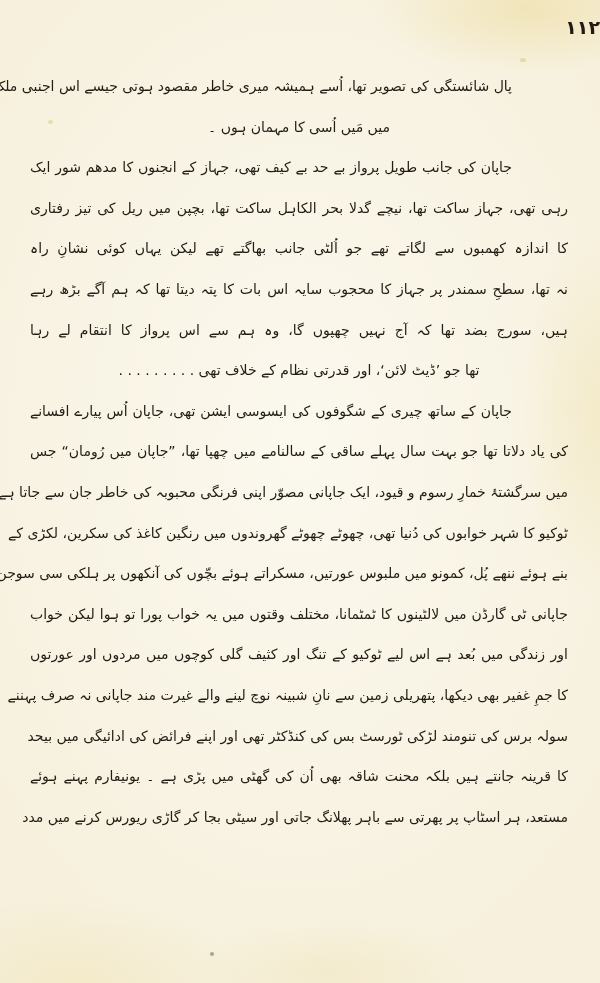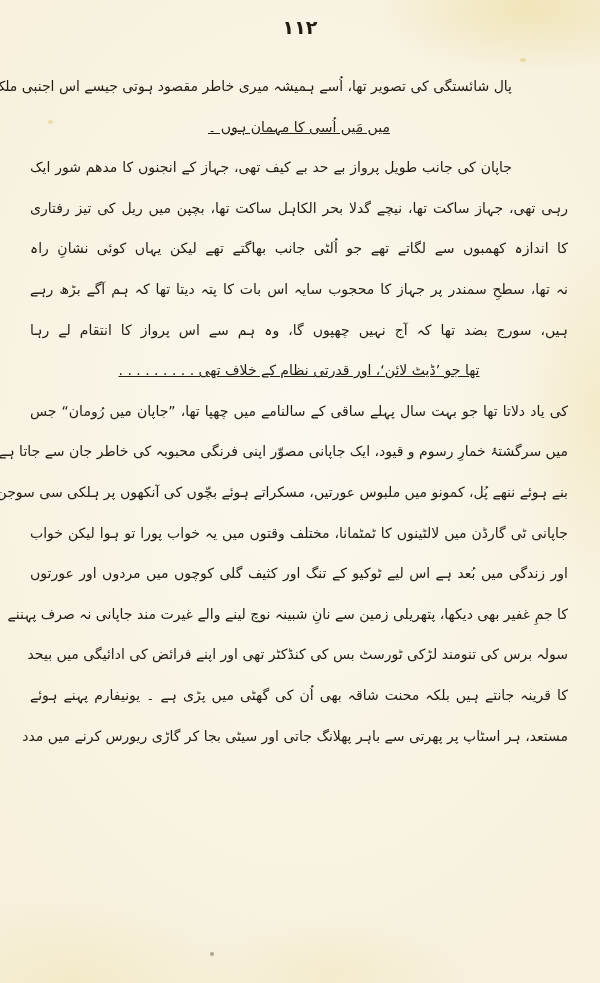--- a/index.html
+++ b/index.html
@@ -11,60 +11,61 @@
     background:
       radial-gradient(ellipse 220px 90px at 88% 1%,  rgba(226,196,88,.28), transparent 70%),
       radial-gradient(ellipse 120px 260px at 100% 42%, rgba(228,202,104,.20), transparent 70%),
       radial-gradient(ellipse 260px 120px at 12% 100%, rgba(232,208,116,.18), transparent 70%),
       radial-gradient(ellipse 200px 80px at 55% 99%,  rgba(228,202,104,.15), transparent 70%),
       radial-gradient(ellipse 420px 600px at 50% 45%, #fbf8ee, #f6f0dc);
     font-family:"DejaVu Sans", sans-serif;
   }
   .pageno{
     position:absolute;top:16px;left:0;right:0;
-    text-align:center;
     font-size:19px;font-weight:bold;letter-spacing:3px;
     color:#211b14;
   }
   .textblock{
     position:absolute;top:66px;left:30px;right:32px;
     direction:rtl;
   }
   .ln{
     height:40.6px;line-height:40.6px;
     font-size:14px;
     color:#221c15;
     text-align:justify;
     text-align-last:justify;
     white-space:nowrap;
   }
   .ln.indent{padding-right:56px;}
-  .ln.center{text-align:center;text-align-last:center;white-space:normal;text-decoration:underline;}
+  .ln.center{text-align:center;text-align-last:center;white-space:normal;}
   .speck{position:absolute;border-radius:50%;background:rgba(210,180,70,.35);}
   .speck.s1{width:5px;height:4px;top:120px;left:48px;}
   .speck.s2{width:4px;height:4px;top:952px;left:210px;background:rgba(60,50,30,.4);}
   .speck.s3{width:6px;height:4px;top:58px;left:520px;}
 </style>
 </head>
 <body>
 
 <div class="page">
   <div class="pageno">۱۱۲</div>
 
   <div class="textblock">
     <div class="ln indent">پال شائستگی کی تصویر تھا، اُسے ہمیشہ میری خاطر مقصود ہوتی جیسے اس اجنبی ملک</div>
     <div class="ln center">میں مَیں اُسی کا مہمان ہوں ۔</div>
     <div class="ln indent">جاپان کی جانب طویل پرواز بے حد بے کیف تھی، جہاز کے انجنوں کا مدھم شور ایک</div>
     <div class="ln">رہی تھی، جہاز ساکت تھا، نیچے گدلا بحر الکاہل ساکت تھا، بچپن میں ریل کی تیز رفتاری</div>
     <div class="ln">کا اندازہ کھمبوں سے لگاتے تھے جو اُلٹی جانب بھاگتے تھے لیکن یہاں کوئی نشانِ راہ</div>
     <div class="ln">نہ تھا، سطحِ سمندر پر جہاز کا محجوب سایہ اس بات کا پتہ دیتا تھا کہ ہم آگے بڑھ رہے</div>
     <div class="ln">ہیں، سورج بضد تھا کہ آج نہیں چھپوں گا، وہ ہم سے اس پرواز کا انتقام لے رہا</div>
     <div class="ln center">تھا جو ’ڈیٹ لائن‘، اور قدرتی نظام کے خلاف تھی . . . . . . . . .</div>
+    <div class="ln indent">جاپان کے ساتھ چیری کے شگوفوں کی ایسوسی ایشن تھی، جاپان اُس پیارے افسانے</div>
     <div class="ln">کی یاد دلاتا تھا جو بہت سال پہلے ساقی کے سالنامے میں چھپا تھا، ”جاپان میں رُومان“ جس</div>
     <div class="ln">میں سرگشتۂ خمارِ رسوم و قیود، ایک جاپانی مصوّر اپنی فرنگی محبوبہ کی خاطر جان سے جاتا ہے ....</div>
+    <div class="ln">ٹوکیو کا شہر خوابوں کی دُنیا تھی، چھوٹے چھوٹے گھروندوں میں رنگین کاغذ کی سکرین، لکڑی کے</div>
     <div class="ln">بنے ہوئے ننھے پُل، کمونو میں ملبوس عورتیں، مسکراتے ہوئے بچّوں کی آنکھوں پر ہلکی سی سوجن،</div>
     <div class="ln">جاپانی ٹی گارڈن میں لالٹینوں کا ٹمٹمانا، مختلف وقتوں میں یہ خواب پورا تو ہوا لیکن خواب</div>
     <div class="ln">اور زندگی میں بُعد ہے اس لیے ٹوکیو کے تنگ اور کثیف گلی کوچوں میں مردوں اور عورتوں</div>
     <div class="ln">کا جمِ غفیر بھی دیکھا، پتھریلی زمین سے نانِ شبینہ نوچ لینے والے غیرت مند جاپانی نہ صرف پہننے</div>
     <div class="ln">سولہ برس کی تنومند لڑکی ٹورسٹ بس کی کنڈکٹر تھی اور اپنے فرائض کی ادائیگی میں بیحد</div>
     <div class="ln">کا قرینہ جانتے ہیں بلکہ محنت شاقہ بھی اُن کی گھٹی میں پڑی ہے ۔ یونیفارم پہنے ہوئے</div>
     <div class="ln">مستعد، ہر اسٹاپ پر پھرتی سے باہر پھلانگ جاتی اور سیٹی بجا کر گاڑی ریورس کرنے میں مدد</div>
   </div>
 
   <div class="speck s1"></div>

